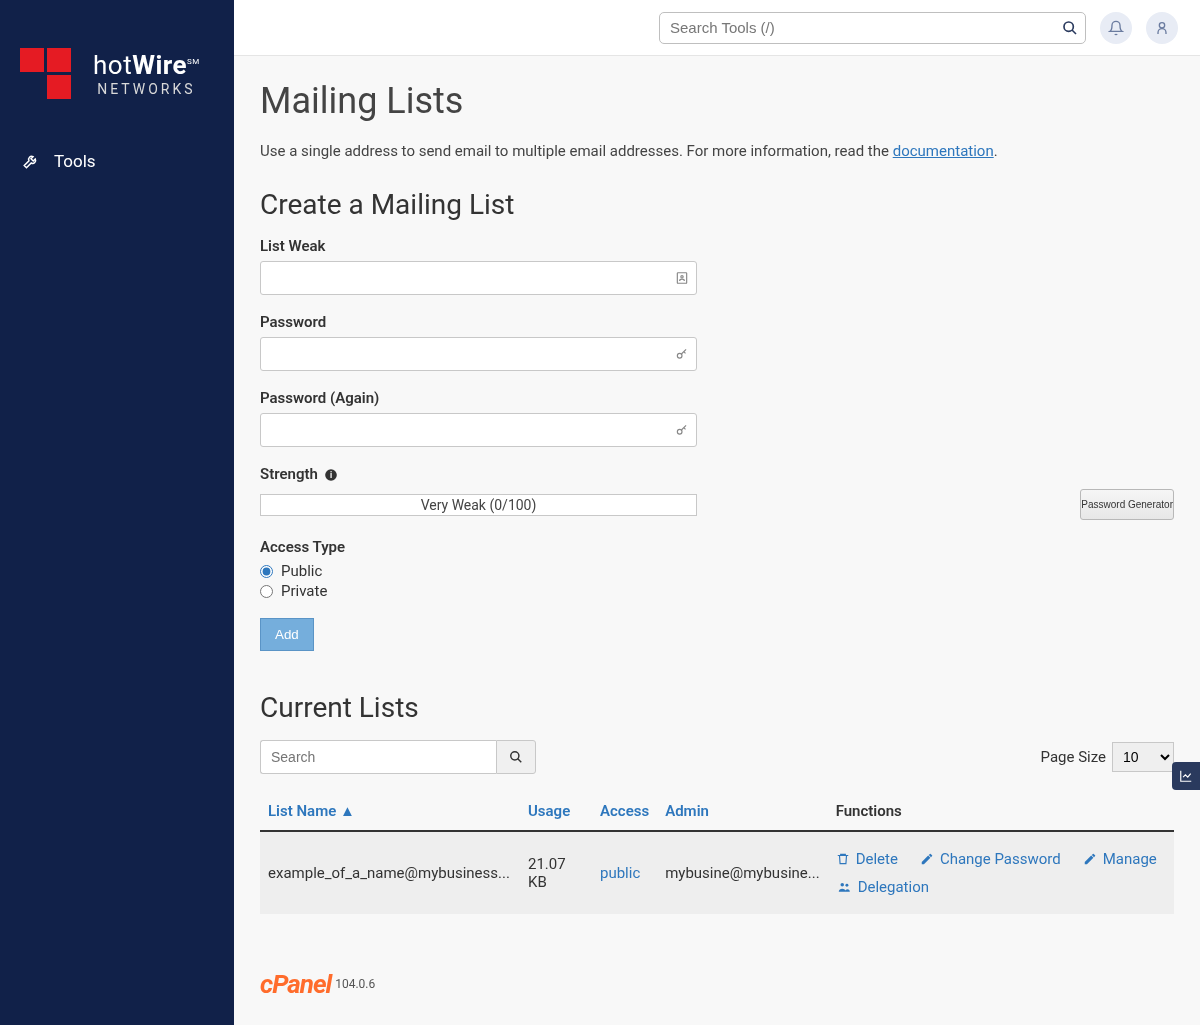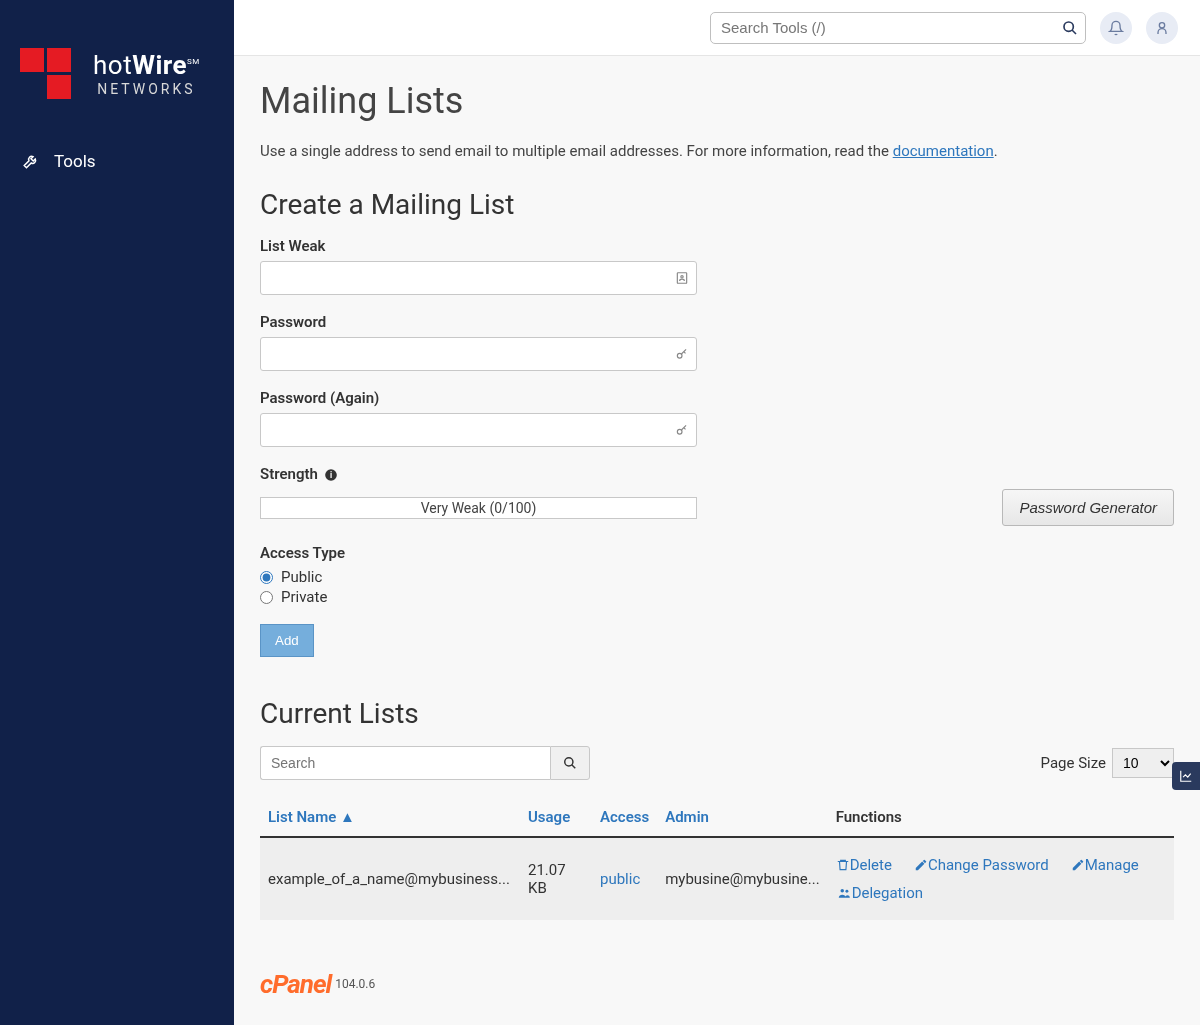--- a/index.html
+++ b/index.html
@@ -16,61 +16,61 @@
 .logo-text { display: flex; flex-direction: column; line-height: 1; }
 .logo-main { font-size: 26px; font-weight: 400; letter-spacing: 0.5px; }
 .logo-bold { font-weight: 700; }
 .logo-sm { font-size: 8px; vertical-align: super; }
 .logo-sub { font-size: 14px; letter-spacing: 3px; color: #d9d9d9; margin-top: 4px; text-align: center; }
 
 .sidebar-item { display: flex; align-items: center; gap: 14px; padding: 12px 22px; color: #fff; font-size: 17px; cursor: pointer; }
 
 .main { flex: 1; background: #f8f8f8; display: flex; flex-direction: column; }
 .topbar { background: #fff; height: 56px; display: flex; align-items: center; justify-content: flex-end; padding: 0 22px; gap: 14px; border-bottom: 1px solid #e5e5e5; }
-.search-wrap { position: relative; width: 376px; }
+.search-wrap { position: relative; width: 427px; }
 .search-input { width: 100%; height: 32px; border: 1px solid #bfbfbf; border-radius: 5px; padding: 0 36px 0 10px; font-size: 15px; color: #555; }
 .search-input::placeholder { color: #777; }
 .search-btn { position: absolute; right: 2px; top: 2px; width: 28px; height: 28px; border: none; background: transparent; cursor: pointer; display:flex; align-items:center; justify-content:center; }
 .icon-btn { width: 32px; height: 32px; border-radius: 50%; background: #e8ecf5; border: none; cursor: pointer; display: flex; align-items: center; justify-content: center; color: #6a7b9f; }
 
 .content { padding: 24px 26px 20px 26px; flex: 1; }
 h1 { font-size: 36px; font-weight: 400; color: #444; margin-bottom: 20px; }
 h2 { font-size: 28px; font-weight: 400; color: #333; margin-bottom: 16px; margin-top: 8px; }
 .desc { font-size: 15px; color: #444; margin-bottom: 28px; }
 a { color: #2e77bd; text-decoration: underline; }
 
 .form-group { margin-bottom: 18px; }
 .form-label { font-weight: 600; font-size: 15px; color: #333; display: block; margin-bottom: 6px; }
 .form-input { width: 437px; height: 34px; border: 1px solid #c8c8c8; border-radius: 3px; padding: 0 30px 0 8px; font-size: 14px; position: relative; }
 .input-wrap { position: relative; width: 437px; }
 .input-icon { position: absolute; right: 8px; top: 50%; transform: translateY(-50%); color: #888; }
 
 .strength-row { display: flex; align-items: center; gap: 47px; justify-content: space-between; }
 .strength-bar { width: 437px; height: 22px; border: 1px solid #c8c8c8; background: #fff; display: flex; align-items: center; justify-content: center; font-size: 14px; color: #444; }
-.btn { border: 1px solid #b8b8b8; background: linear-gradient(#f6f6f6,#e7e7e7); padding: 9px 16px; border-radius: 3px; font-size: 15px; cursor: pointer; color: #333; font-style: italic; }
+.btn { border: 1px solid #b8b8b8; background: linear-gradient(#f6f6f6,#e7e7e7); padding: 9px 0; border-radius: 3px; font-size: 10px; cursor: pointer; color: #333; }
 .btn-primary { background: #75aedc; border: 1px solid #5a94c6; color: #fff; padding: 8px 14px; }
 
 .radio-row { display: flex; align-items: center; gap: 8px; margin-bottom: 2px; }
 .radio-row input { accent-color: #2e77bd; }
 
 .section-gap { margin-top: 40px; }
 
 .search-list-wrap { display: flex; align-items: center; margin-bottom: 18px; }
-.search-list { width: 290px; height: 34px; border: 1px solid #c8c8c8; border-right: none; border-radius: 3px 0 0 3px; padding: 0 10px; font-size: 14px; }
+.search-list { width: 236px; height: 34px; border: 1px solid #c8c8c8; border-right: none; border-radius: 3px 0 0 3px; padding: 0 10px; font-size: 14px; }
 .search-list-btn { width: 40px; height: 34px; border: 1px solid #c8c8c8; background: #f0f0f0; border-radius: 0 3px 3px 0; cursor: pointer; display:flex; align-items:center; justify-content:center; }
 .page-size { margin-left: auto; display: flex; align-items: center; gap: 6px; font-size: 15px; }
 .page-size select { height: 30px; border: 1px solid #c8c8c8; padding: 0 6px; font-size: 14px; width: 62px; }
 
 table { width: 100%; border-collapse: collapse; }
 th { text-align: left; font-weight: 600; font-size: 15px; padding: 10px 8px; border-bottom: 2px solid #333; color: #2e77bd; cursor: pointer; }
 th.nocolor { color: #333; cursor: default; }
 td { padding: 18px 8px; font-size: 15px; background: #eeeeee; color: #333; vertical-align: middle; }
 td.access-cell a { text-decoration: none; }
 .functions { display: flex; flex-wrap: wrap; gap: 10px 22px; }
-.func-link { color: #2e77bd; text-decoration: none; display: inline-flex; align-items: center; font-size: 15px; cursor: pointer; }
+.func-link { color: #2e77bd; text-decoration: none; display: inline-flex; align-items: center; gap: 6px; font-size: 15px; cursor: pointer; }
 
 .footer { display: flex; align-items: center; padding: 18px 26px 26px 26px; }
 .cpanel-logo { font-size: 26px; font-weight: 700; font-style: italic; color: #ff6c2c; letter-spacing: -1px; }
 .version { font-size: 12px; color: #555; margin-left: 4px; }
 .footer-links { margin-left: auto; display: flex; gap: 18px; }
 .footer-links a { color: #2e77bd; text-decoration: none; font-size: 16px; }
 
 .side-tab { position: fixed; right: 0; top: 762px; width: 28px; height: 28px; background: #2a3a5e; border-radius: 4px 0 0 4px; display: flex; align-items: center; justify-content: center; color: #fff; cursor: pointer; }
 
 svg { display: block; }

